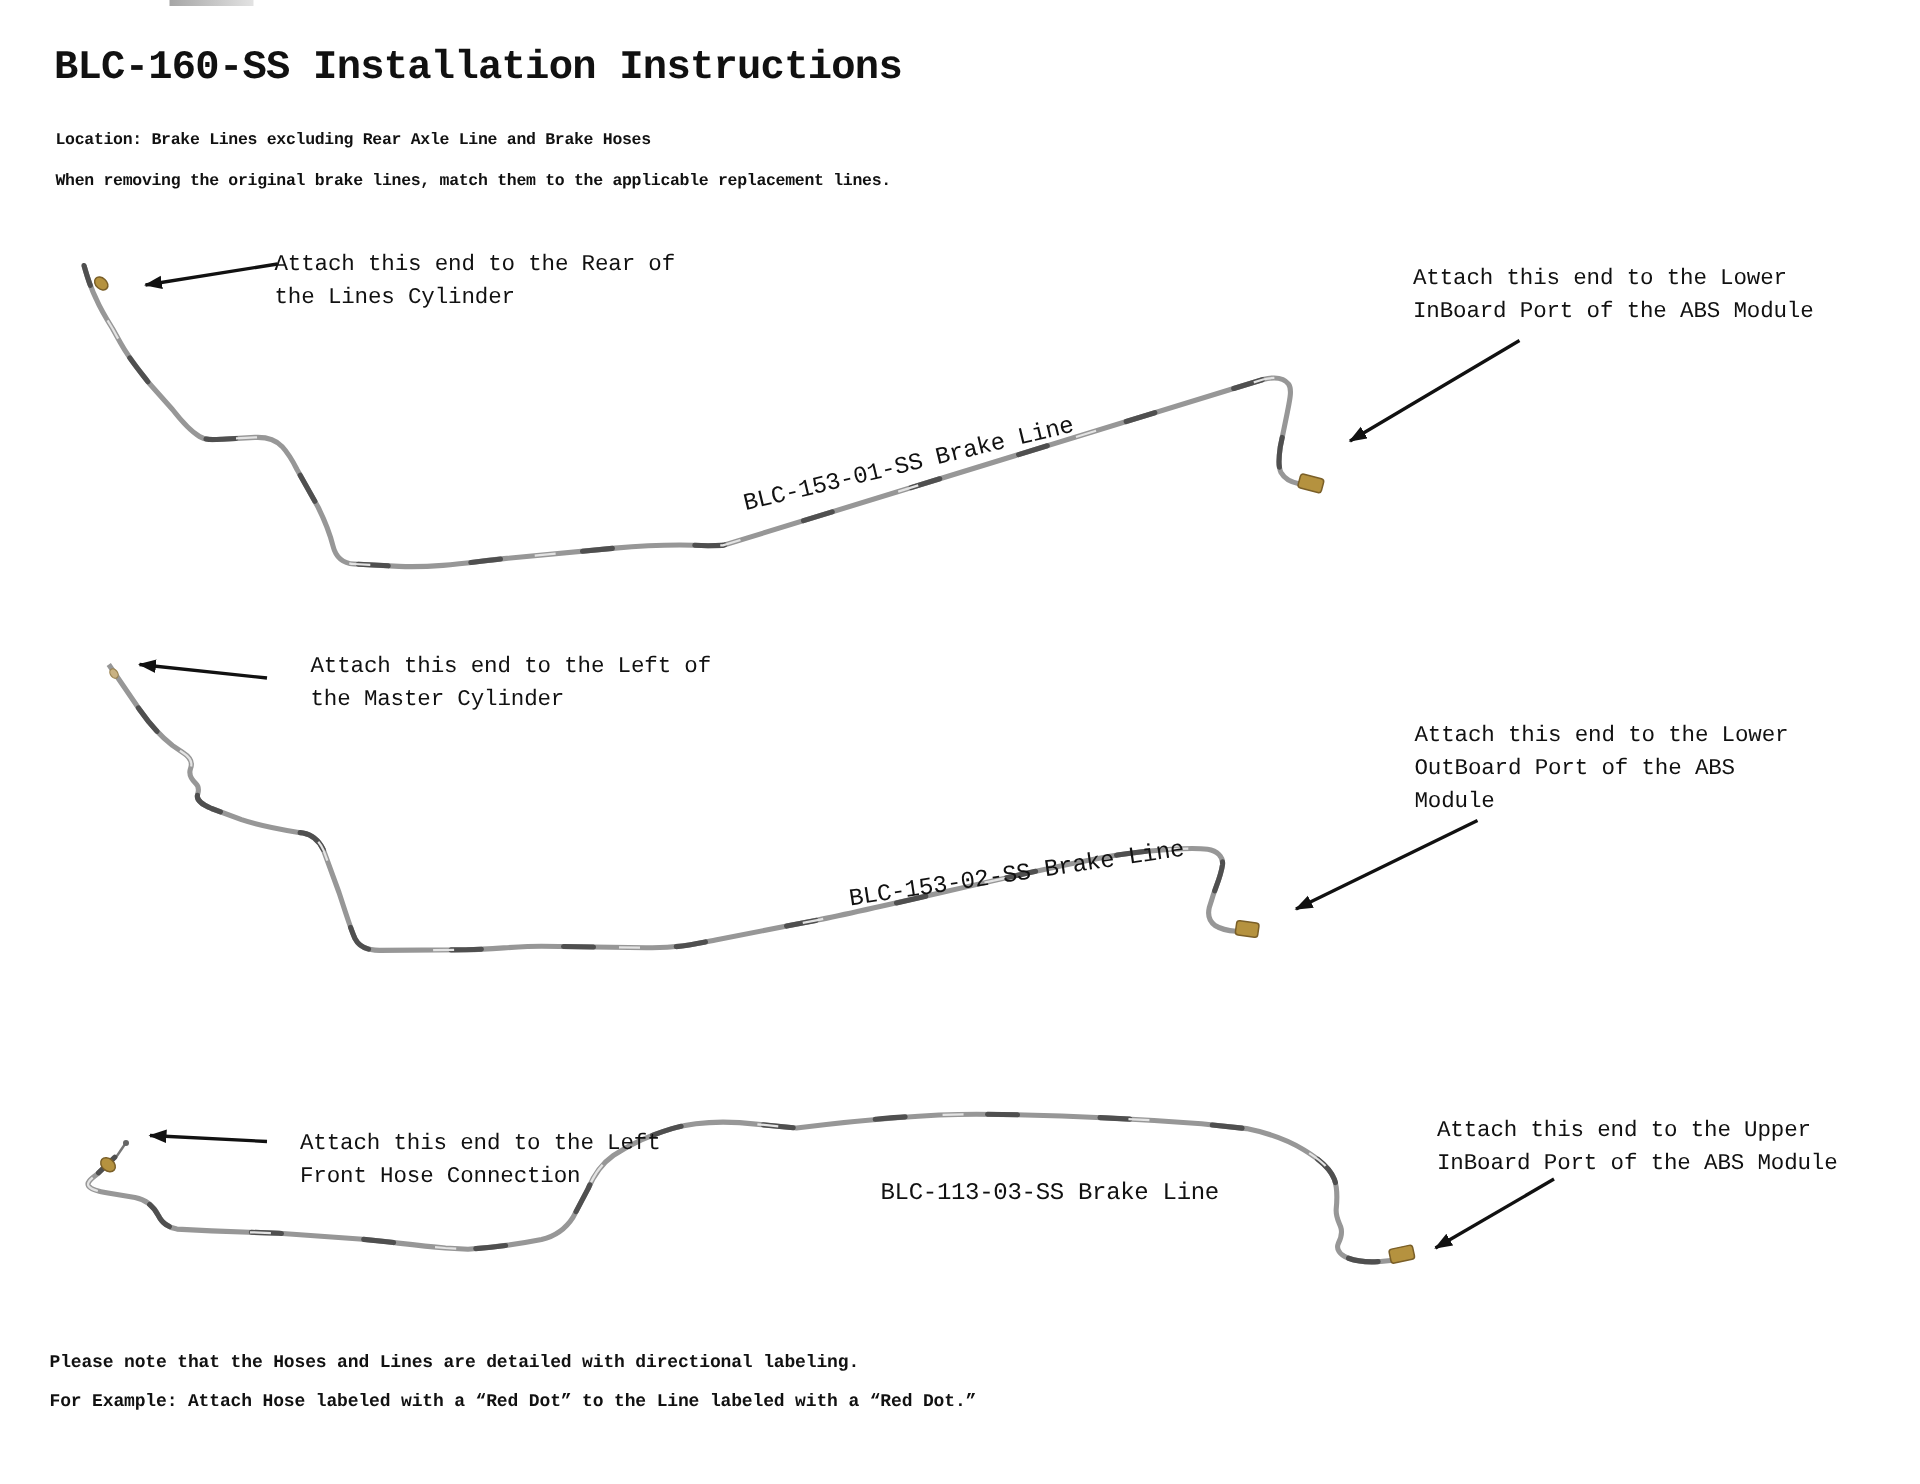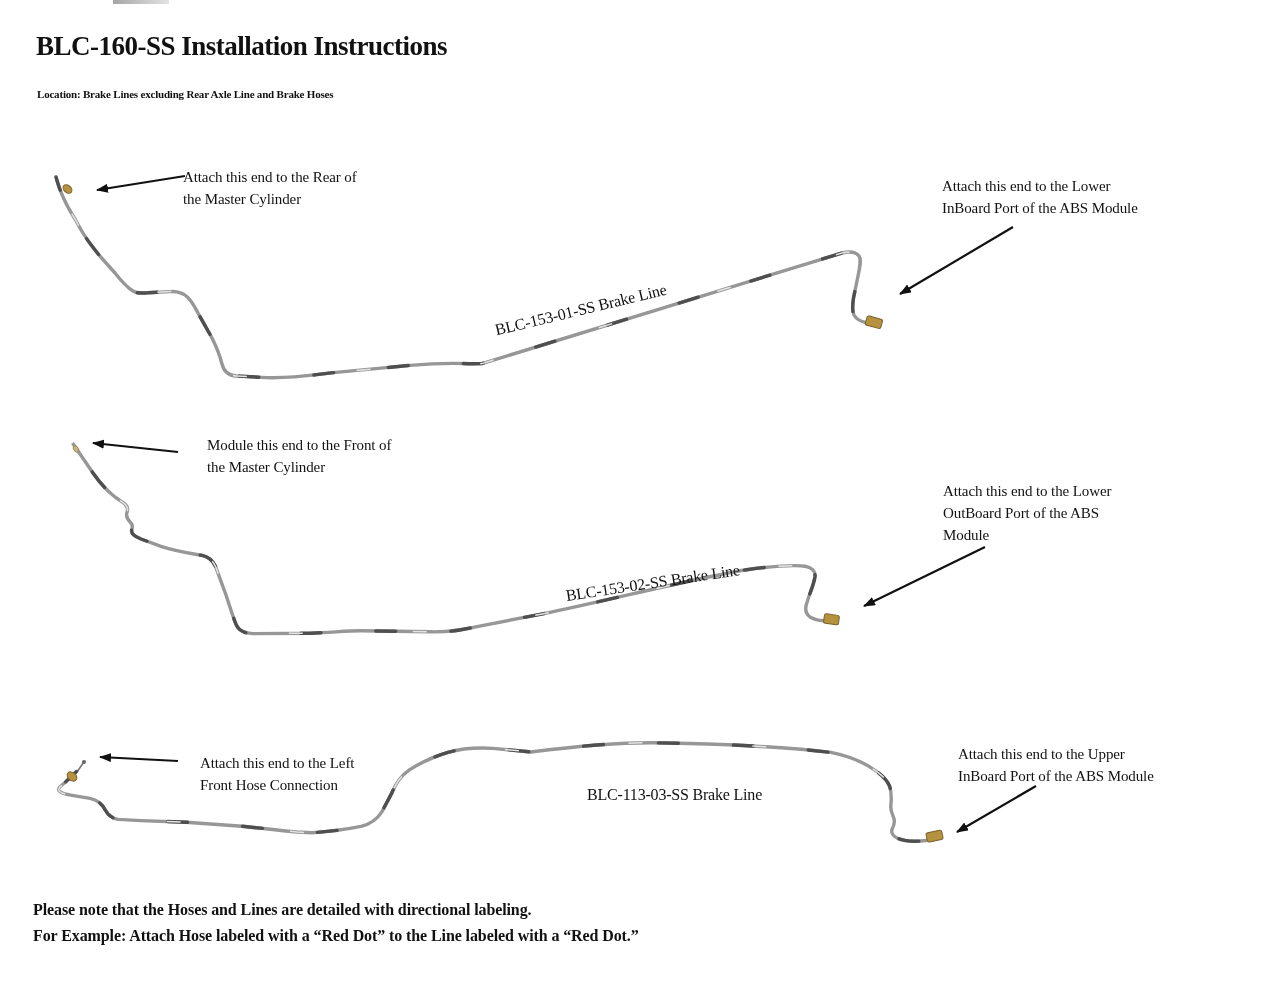--- a/index.html
+++ b/index.html
@@ -6,21 +6,21 @@
     --tube:#979797;
     --tube-dark:#4f4f4f;
     --fitting-brass:#b5923f;
     --text:#111111;
     --background:#ffffff;
   }
   html,body{margin:0;padding:0;background:#fff;}
   .page{
     position:relative;width:1280px;height:989px;
     background:var(--background,#fff);
-    font-family:Liberation Serif, serif;
+    font-family:Liberation Mono, monospace;
     color:var(--text,#111);
     overflow:hidden;
   }
   .logo-fragment{
     position:absolute;left:113px;top:0;width:56px;height:4px;
     background:linear-gradient(90deg,#8f8f8f,#dcdcdc);
     opacity:.8;
   }
   .page-title{
     position:absolute;left:36px;top:31px;
@@ -40,21 +40,21 @@
   .line-label{
     position:absolute;
     font-size:16px;letter-spacing:-0.2px;white-space:nowrap;
     transform-origin:center center;
   }
   .label-1{left:493px;top:301px;transform:rotate(-13.5deg);}
   .label-2{left:565px;top:574px;transform:rotate(-8.5deg);}
   .label-3{left:587px;top:755px;margin-top:31px;}
   .footer-line{
     position:absolute;left:33px;
-    font-size:16px;font-weight:700;letter-spacing:-0.1px;
+    font-size:12px;font-weight:700;letter-spacing:-0.1px;
   }
   .footer-line.note{top:901px;}
   .footer-line.example{top:927px;}
   .diagram-svg{position:absolute;left:0;top:0;}
   .tube-base{stroke:var(--tube,#979797);stroke-width:3.4;fill:none;stroke-linejoin:round;}
   .tube-dark{stroke:var(--tube-dark,#4f4f4f);stroke-width:3.4;fill:none;stroke-linecap:round;stroke-linejoin:round;stroke-dasharray:20 55;}
   .tube-light{stroke:#e3e3e3;stroke-width:1.5;fill:none;stroke-dasharray:14 110;}
   .arrow{stroke:#111;stroke-width:2.2;fill:none;marker-end:url(#ah);}
   .brass{fill:var(--fitting-brass,#b5923f);stroke:#7a5f28;stroke-width:1;}
   .brass-light{fill:#c9b283;stroke:#9a8350;stroke-width:0.8;}
@@ -62,20 +62,21 @@
 </style>
 </head>
 <body>
 
 <div class="page">
 
   <div class="logo-fragment"></div>
 
   <div class="page-title">BLC-160-SS Installation Instructions</div>
   <div class="header-line loc">Location: Brake Lines excluding Rear Axle Line and Brake Hoses</div>
+  <div class="header-line rem">When removing the original brake lines, match them to the applicable replacement lines.</div>
 
   <svg class="diagram-svg" width="1280" height="989" viewBox="0 0 1280 989">
     <defs>
       <marker id="ah" markerWidth="13" markerHeight="10" refX="11" refY="4.5" orient="auto" markerUnits="userSpaceOnUse">
         <path d="M0,0 L12,4.5 L0,9 Z" fill="#111"></path>
       </marker>
       <path id="tube1" d="M56 177 C58 184 60 191 64 199 C67 206 70 211 75 219 L80 228 C86 239 92 246 99 255 L115 273 C122 282 128 288 133 291 C137 293.6 142 293.2 148 292.8 L170 291.6 C178 291.2 184 293.4 188 297.6 C192 302 195 307 198 313 L212 338 C217 348 220 356 222 364 C224 372 229 375.6 236 376 L266 377.6 C294 378.6 316 374.4 336 372.4 L410 365.4 C432 363.4 452 362.8 472 363.8 L482 363.6 L842 253 C850 251 856 252 859 256 C861.5 259.5 860 266 858 276 L853.5 298 C852.5 305 852 311 854 315 C856.5 319.5 861 321.5 866 322.5 L870 323"></path>
       <path id="tube2" d="M72.5 443 L93 473 C99 481.6 106 490 115 497 L122 501.8 C127 505 128.6 508.4 127 512.4 C125.6 516.4 127.6 519.6 130.6 522.4 C133.6 525.2 132 528 131.6 530.4 C131.2 533.2 134.6 536.4 141 539 L161 546.4 C176 551.4 190 553.4 202 555.4 C208.6 556.6 212.6 560.4 215.6 566.6 L226 595 C230 607 233.6 619 236.6 625.6 C239.6 631.6 245 633.4 253 633.6 L311 633.2 C331 632.6 346 630.8 361 630.8 L431 631.8 C451 632.2 462 629.6 477 626.6 L545 613.4 C600 602.4 700 577 745 570 C770 566.2 795 564.8 805 566.2 C811.4 567.2 815.6 571 815 576.5 C814 584 810.6 591 808.4 598 L806.2 605 C805 610 806 614 810 617 C814 619.5 819 620.5 824 620.8 L827 621"></path>
       <path id="tube3" d="M76.5 771.5 L64.5 783 C60.5 786 57.6 788.2 59 790.6 C60.6 793.2 66 794.4 72 795.4 L90 798.4 C97 799.8 102.6 804.4 105.6 810.4 C107.6 814.8 112 818.2 118 819.4 L141 820.6 L186 822.2 L242 826.2 C262 828.2 277 830.2 297 832 L312 832.8 C332 831.4 346 829.4 361 826.4 C371 824 377.4 818.8 382 811.6 L392 792.6 C396 783 401 775.8 409 770.2 C419 763.6 433 756.8 448 752.4 C461 748.6 476 747.4 493 748.4 L531 752 C571 747 611 742.8 651 742.8 C701 743.2 751 745.4 801 749.2 L831 752.4 C846 755.4 859 760.4 869 766.4 C879 772.4 886.6 778.4 889.6 786.2 C892 793 891.4 800 890.8 806 C890.4 811 892.4 814.2 893.8 818 C895.2 822 893.8 825.8 892.2 829 C890.6 832.8 893.2 836.4 898.4 838.6 C904.4 841 912.4 841.6 920.4 841 L929 840.2"></path>
     </defs>
@@ -108,25 +109,25 @@
 
     <path class="arrow" d="M185 176 L97 190"></path>
     <path class="arrow" d="M1013 227 L900 294"></path>
     <path class="arrow" d="M178 452 L93 443"></path>
     <path class="arrow" d="M985 547 L864 606"></path>
     <path class="arrow" d="M178 761 L100 757"></path>
     <path class="arrow" d="M1036 786 L957 832"></path>
   </svg>
 
   <div class="callout" style="left:183px;top:166px;">Attach this end to the Rear of
-the Master Cylinder</div>
+the Lines Cylinder</div>
   <div class="callout" style="left:942px;top:175px;">Attach this end to the Lower
 InBoard Port of the ABS Module</div>
 
-  <div class="callout" style="left:207px;top:434px;">Module this end to the Front of
+  <div class="callout" style="left:207px;top:434px;">Attach this end to the Left of
 the Master Cylinder</div>
   <div class="callout" style="left:943px;top:480px;">Attach this end to the Lower
 OutBoard Port of the ABS
 Module</div>
 
   <div class="callout" style="left:180px;top:752px;margin-left:20px;">Attach this end to the Left
 Front Hose Connection</div>
   <div class="callout" style="left:942px;top:743px;margin-left:16px;">Attach this end to the Upper
 InBoard Port of the ABS Module</div>
 

